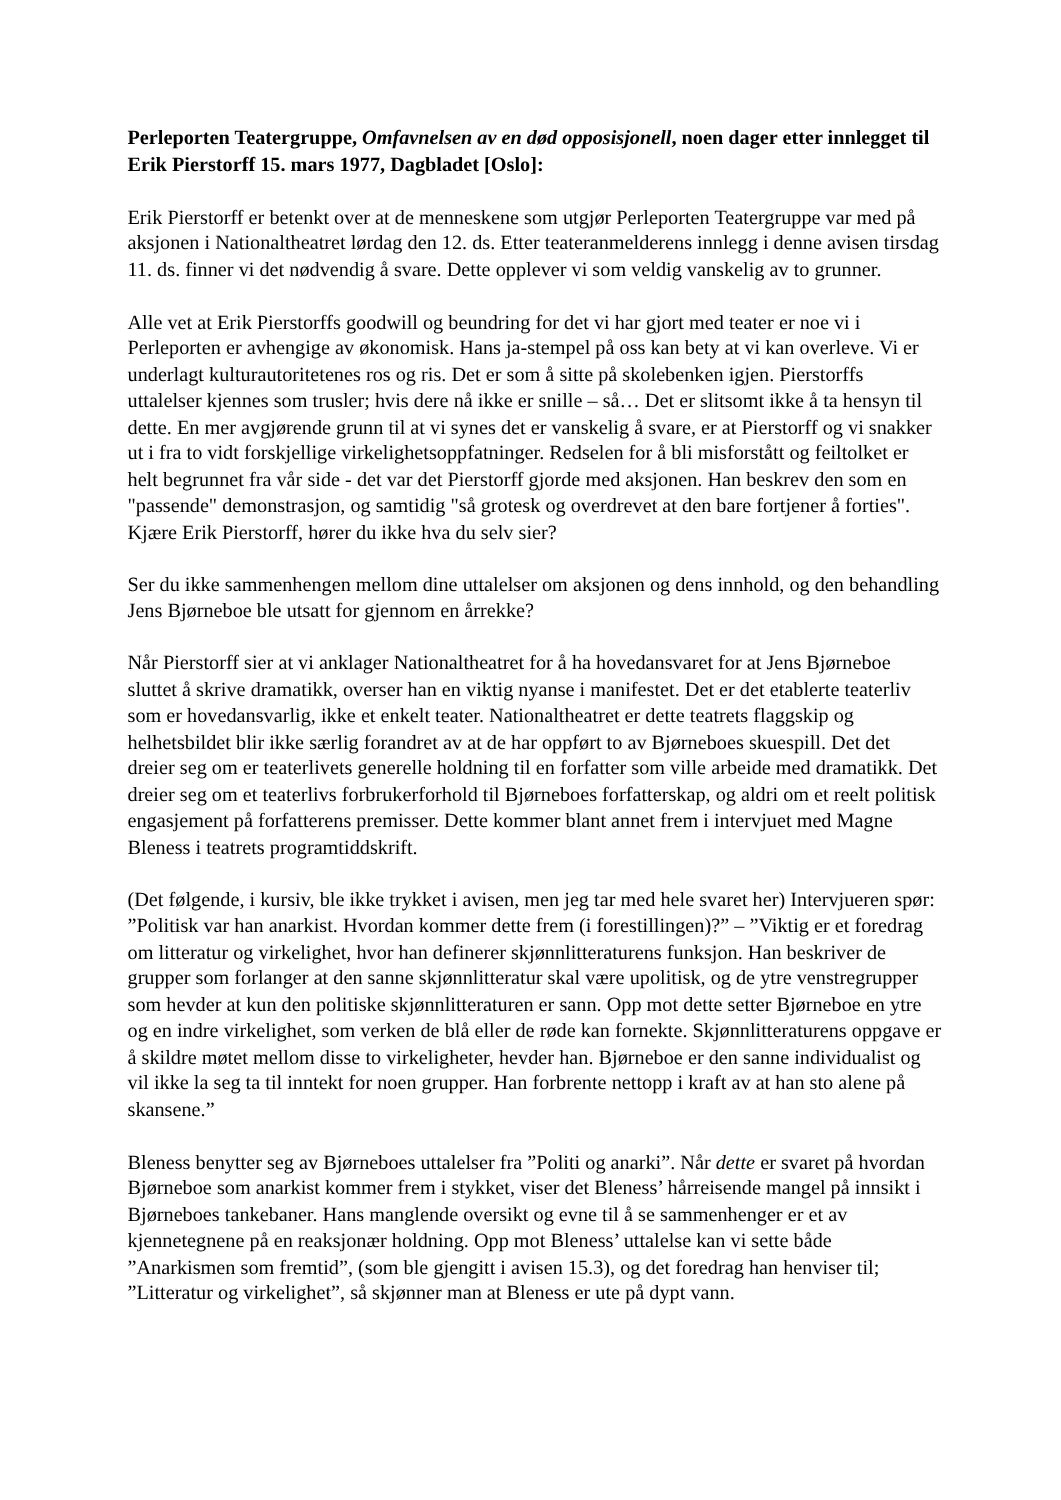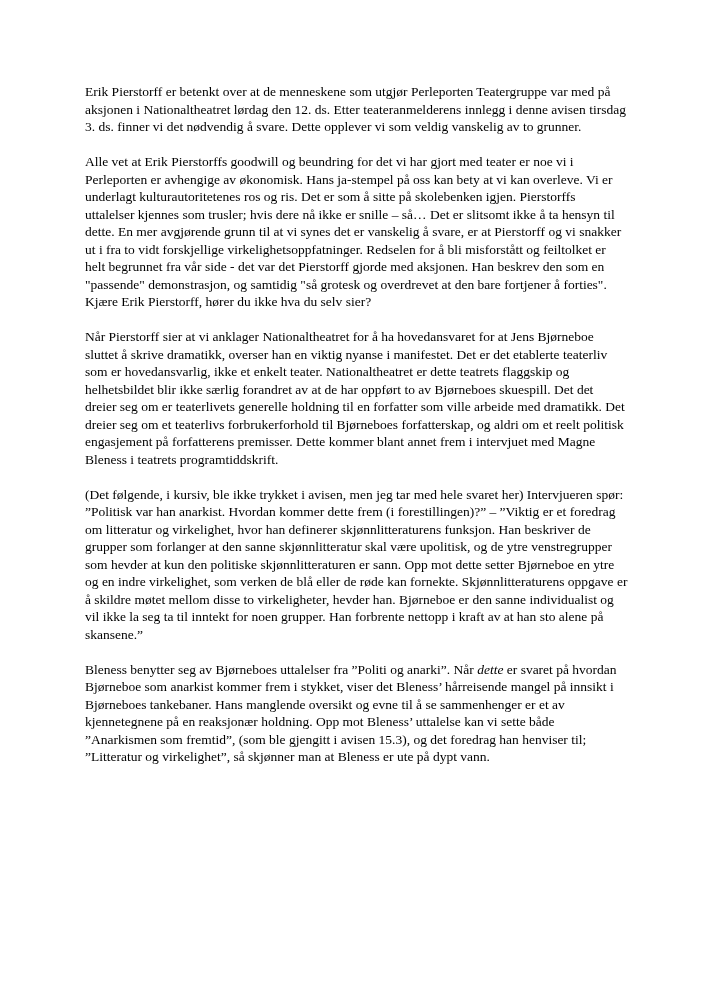--- a/index.html
+++ b/index.html
@@ -30,25 +30,27 @@
   }
   .heading em {
     font-style: italic;
   }
 </style>
 </head>
 <body>
 
 <div class="page">
 
+  <p class="heading"><span>Perleporten Teatergruppe, </span><em>Omfavnelsen av en død opposisjonell</em><span>, noen dager etter innlegget til Erik Pierstorff 15. mars 1977, Dagbladet [Oslo]:</span></p>
 
-  <p>Erik Pierstorff er betenkt over at de menneskene som utgjør Perleporten Teatergruppe var med på aksjonen i Nationaltheatret lørdag den 12. ds. Etter teateranmelderens innlegg i denne avisen tirsdag 3. ds. finner vi det nødvendig å svare. Dette opplever vi som veldig vanskelig av to grunner.</p>
+  <p>Erik Pierstorff er betenkt over at de menneskene som utgjør Perleporten Teatergruppe var med på aksjonen i Nationaltheatret lørdag den 12. ds. Etter teateranmelderens innlegg i denne avisen tirsdag 11. ds. finner vi det nødvendig å svare. Dette opplever vi som veldig vanskelig av to grunner.</p>
 
   <p>Alle vet at Erik Pierstorffs goodwill og beundring for det vi har gjort med teater er noe vi i Perleporten er avhengige av økonomisk. Hans ja-stempel på oss kan bety at vi kan overleve. Vi er underlagt kulturautoritetenes ros og ris. Det er som å sitte på skolebenken igjen. Pierstorffs uttalelser kjennes som trusler; hvis dere nå ikke er snille – så… Det er slitsomt ikke å ta hensyn til dette. En mer avgjørende grunn til at vi synes det er vanskelig å svare, er at Pierstorff og vi snakker ut i fra to vidt forskjellige virkelighetsoppfatninger. Redselen for å bli misforstått og feiltolket er helt begrunnet fra vår side - det var det Pierstorff gjorde med aksjonen. Han beskrev den som en "passende" demonstrasjon, og samtidig "så grotesk og overdrevet at den bare fortjener å forties". Kjære Erik Pierstorff, hører du ikke hva du selv sier?</p>
 
+  <p>Ser du ikke sammenhengen mellom dine uttalelser om aksjonen og dens innhold, og den behandling Jens Bjørneboe ble utsatt for gjennom en årrekke?</p>
 
   <p>Når Pierstorff sier at vi anklager Nationaltheatret for å ha hovedansvaret for at Jens Bjørneboe sluttet å skrive dramatikk, overser han en viktig nyanse i manifestet. Det er det etablerte teaterliv som er hovedansvarlig, ikke et enkelt teater. Nationaltheatret er dette teatrets flaggskip og helhetsbildet blir ikke særlig forandret av at de har oppført to av Bjørneboes skuespill. Det det dreier seg om er teaterlivets generelle holdning til en forfatter som ville arbeide med dramatikk. Det dreier seg om et teaterlivs forbrukerforhold til Bjørneboes forfatterskap, og aldri om et reelt politisk engasjement på forfatterens premisser. Dette kommer blant annet frem i intervjuet med Magne Bleness i teatrets programtiddskrift.</p>
 
   <p>(Det følgende, i kursiv, ble ikke trykket i avisen, men jeg tar med hele svaret her) Intervjueren spør: ”Politisk var han anarkist. Hvordan kommer dette frem (i forestillingen)?” – ”Viktig er et foredrag om litteratur og virkelighet, hvor han definerer skjønnlitteraturens funksjon. Han beskriver de grupper som forlanger at den sanne skjønnlitteratur skal være upolitisk, og de ytre venstregrupper som hevder at kun den politiske skjønnlitteraturen er sann. Opp mot dette setter Bjørneboe en ytre og en indre virkelighet, som verken de blå eller de røde kan fornekte. Skjønnlitteraturens oppgave er å skildre møtet mellom disse to virkeligheter, hevder han. Bjørneboe er den sanne individualist og vil ikke la seg ta til inntekt for noen grupper. Han forbrente nettopp i kraft av at han sto alene på skansene.”</p>
 
   <p><span>Bleness benytter seg av Bjørneboes uttalelser fra ”Politi og anarki”. Når </span><em>dette</em><span> er svaret på hvordan Bjørneboe som anarkist kommer frem i stykket, viser det Bleness’ hårreisende mangel på innsikt i Bjørneboes tankebaner. Hans manglende oversikt og evne til å se sammenhenger er et av kjennetegnene på en reaksjonær holdning. Opp mot Bleness’ uttalelse kan vi sette både ”Anarkismen som fremtid”, (som ble gjengitt i avisen 15.3), og det foredrag han henviser til; ”Litteratur og virkelighet”, så skjønner man at Bleness er ute på dypt vann.</span></p>
 
 
 </div>
 

